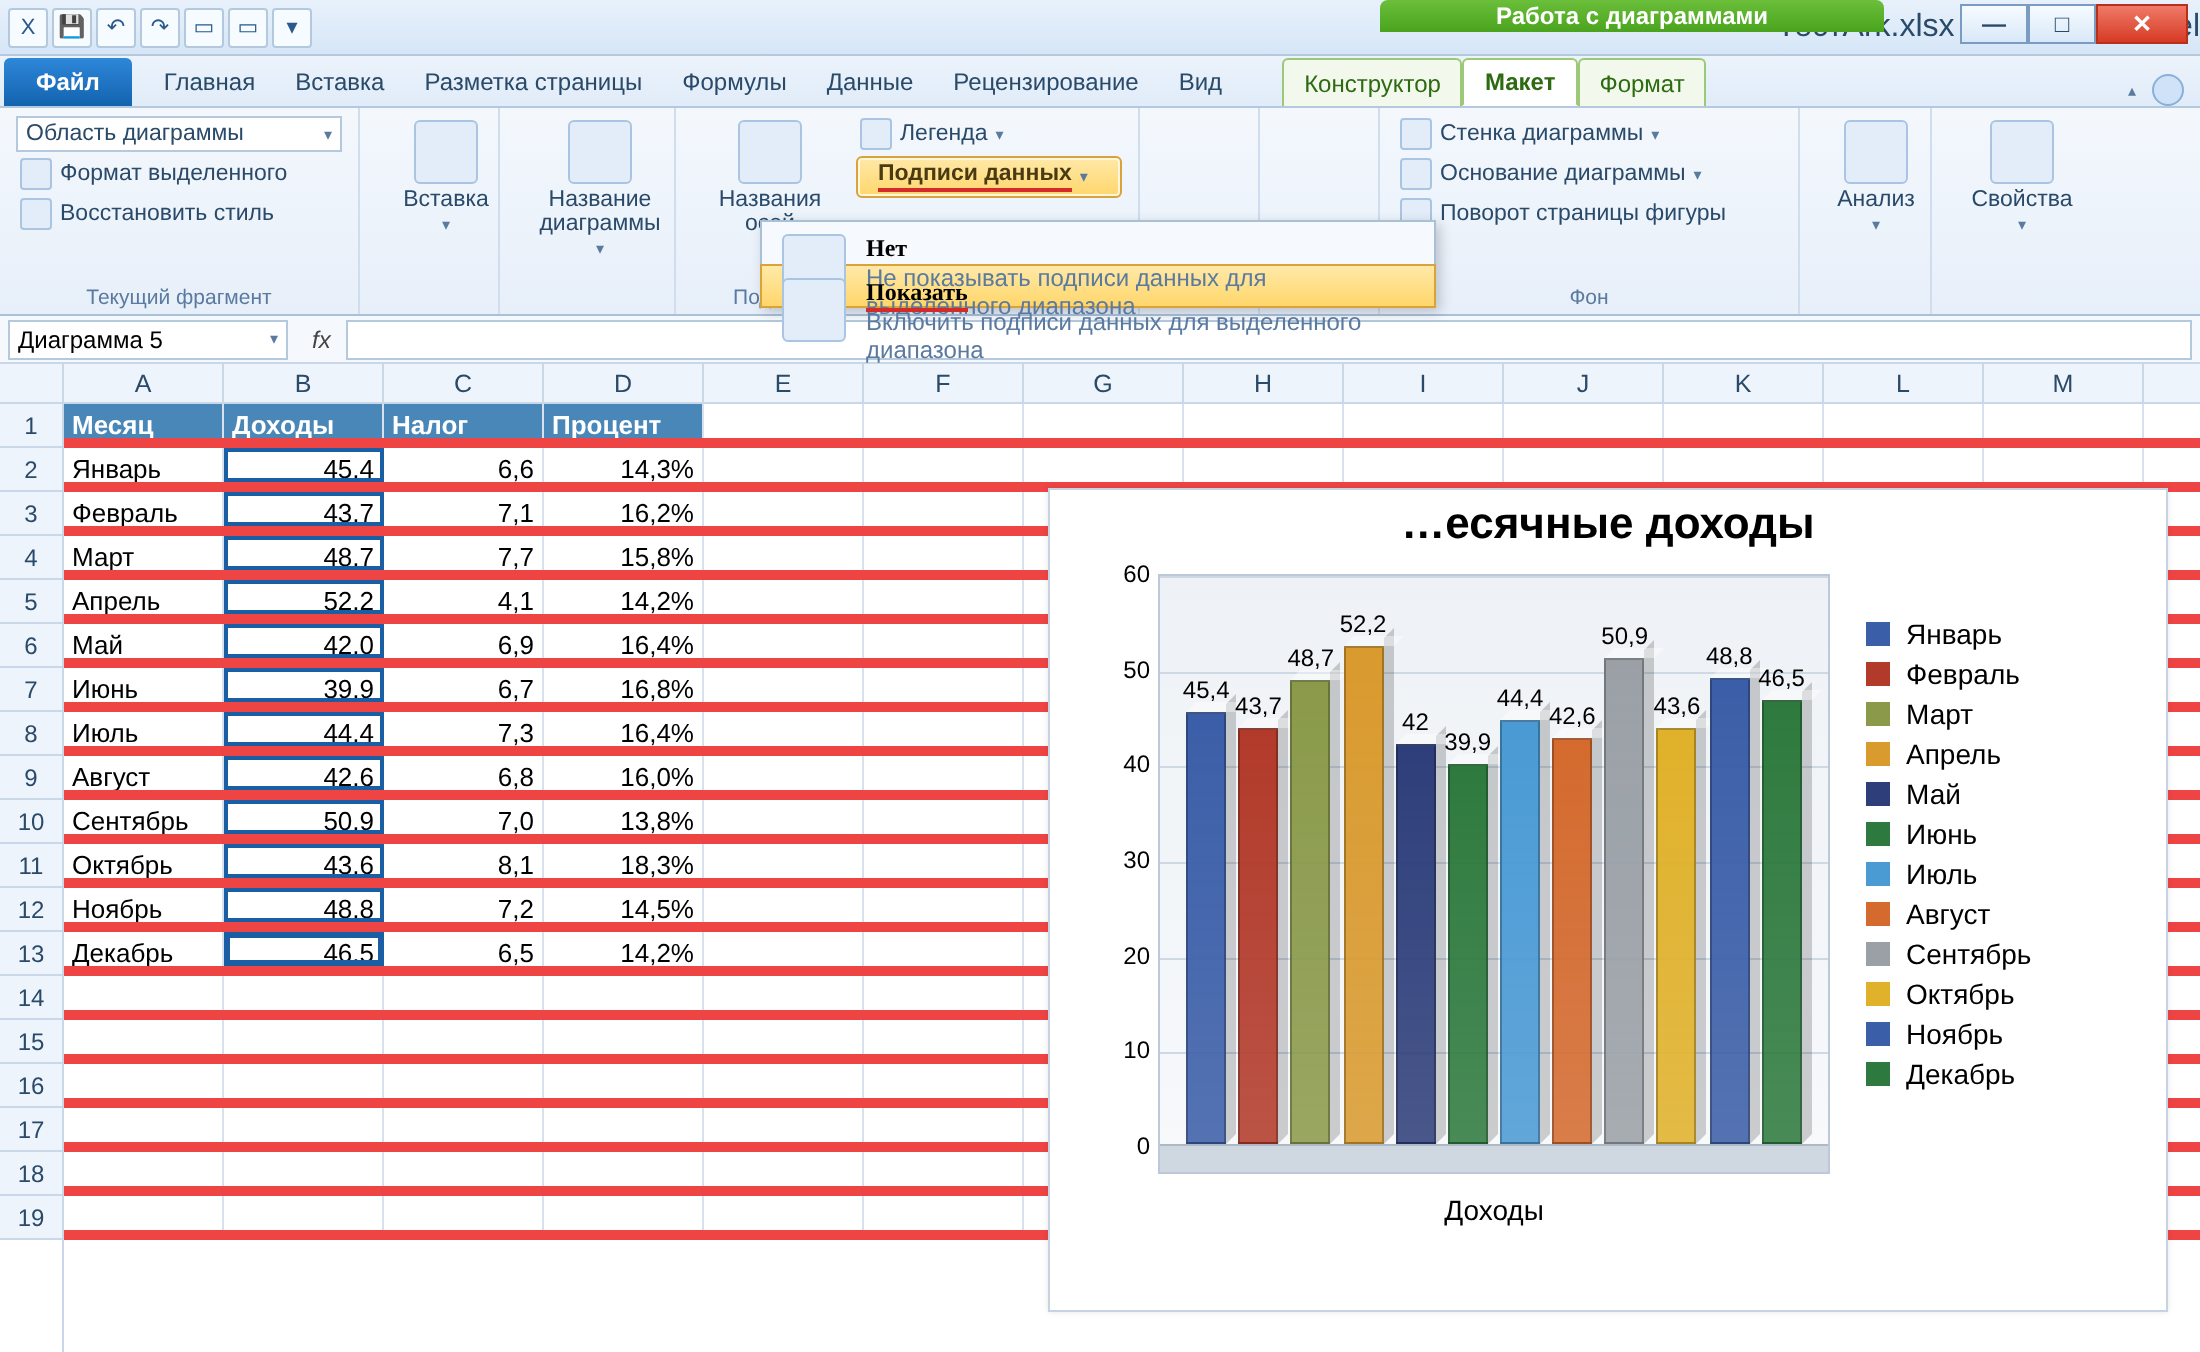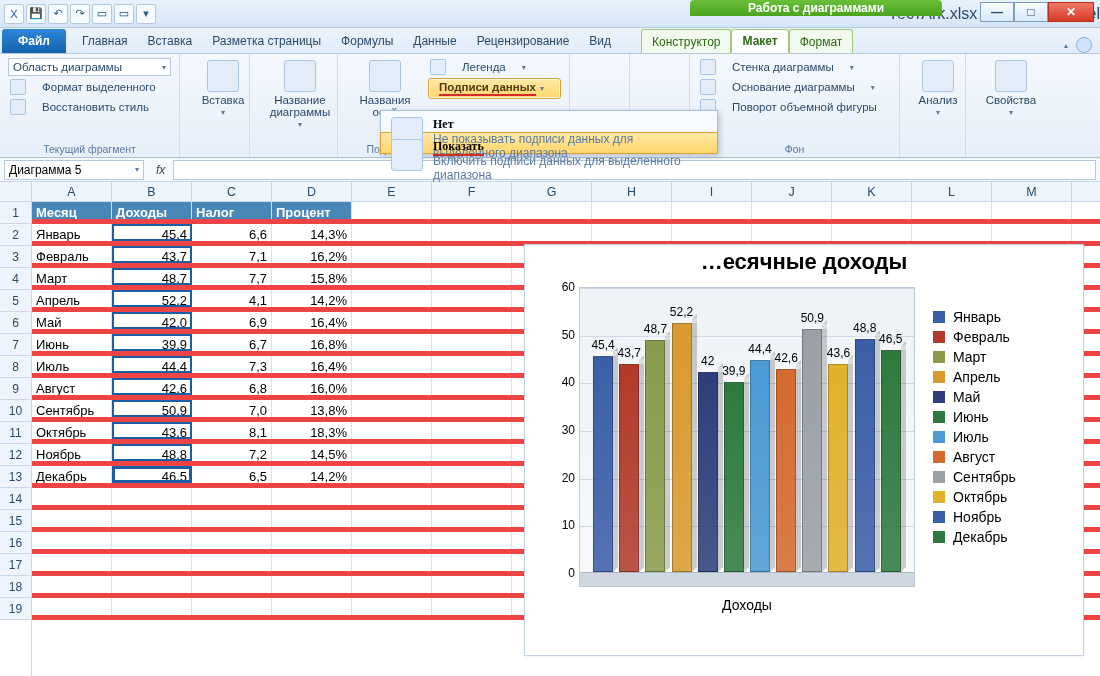--- a/index.html
+++ b/index.html
@@ -98,21 +98,21 @@
   }
   .rb-group .lbl { font-size: 10.5px; color:#5a7aa0; text-align:center; padding-top:2px;}
   .rb-btn-big {
     display:flex; flex-direction:column; align-items:center; gap:2px;
     padding: 2px 4px; font-size:11.5px; color:#2a4a6a; text-align:center;
     width: 70px;
   }
   .rb-btn-big .bigico { width:32px;height:32px;background:#e2edf9;border:1px solid #a9c5e2;border-radius:3px;}
   .rb-stack { display:flex;flex-direction:column;gap:2px;}
   .rb-sm {
-    display:flex;align-items:center;gap:16px;font-size:11.5px;color:#2a4a6a;
+    display:flex;align-items:center;gap:4px;font-size:11.5px;color:#2a4a6a;
     padding:1px 2px;
   }
   .rb-sm .smico{width:16px;height:16px;background:#e2edf9;border:1px solid #a9c5e2;border-radius:2px;}
   .rb-drop-active {
     background: linear-gradient(#ffe9a8,#ffd66b);
     border: 1px solid #d9a33a; border-radius: 3px;
     box-shadow: inset 0 0 0 1px #fff6de;
     display:flex;align-items:center;gap:4px;
     padding: 2px 6px; font-size:11.5px; color:#4a3a12;
   }
@@ -318,21 +318,21 @@
           <span>Стенка диаграммы</span> 
           <span class="carets">▾</span>
         </div>
       <div class="rb-sm">
           <span class="smico"></span>
           <span>Основание диаграммы</span> 
           <span class="carets">▾</span>
         </div>
       <div class="rb-sm">
           <span class="smico"></span>
-          <span>Поворот объемной фигуры</span>
+          <span>Поворот страницы фигуры</span>
         </div>
     </div>
     <div class="lbl">Фон</div>
   </div>
 
   <div class="rb-group" style="width:66px">
     <div class="rb-btn-big" style="width:60px">
       <div class="bigico"></div>
       <span>Анализ</span>
         <span class="carets">▾</span>

